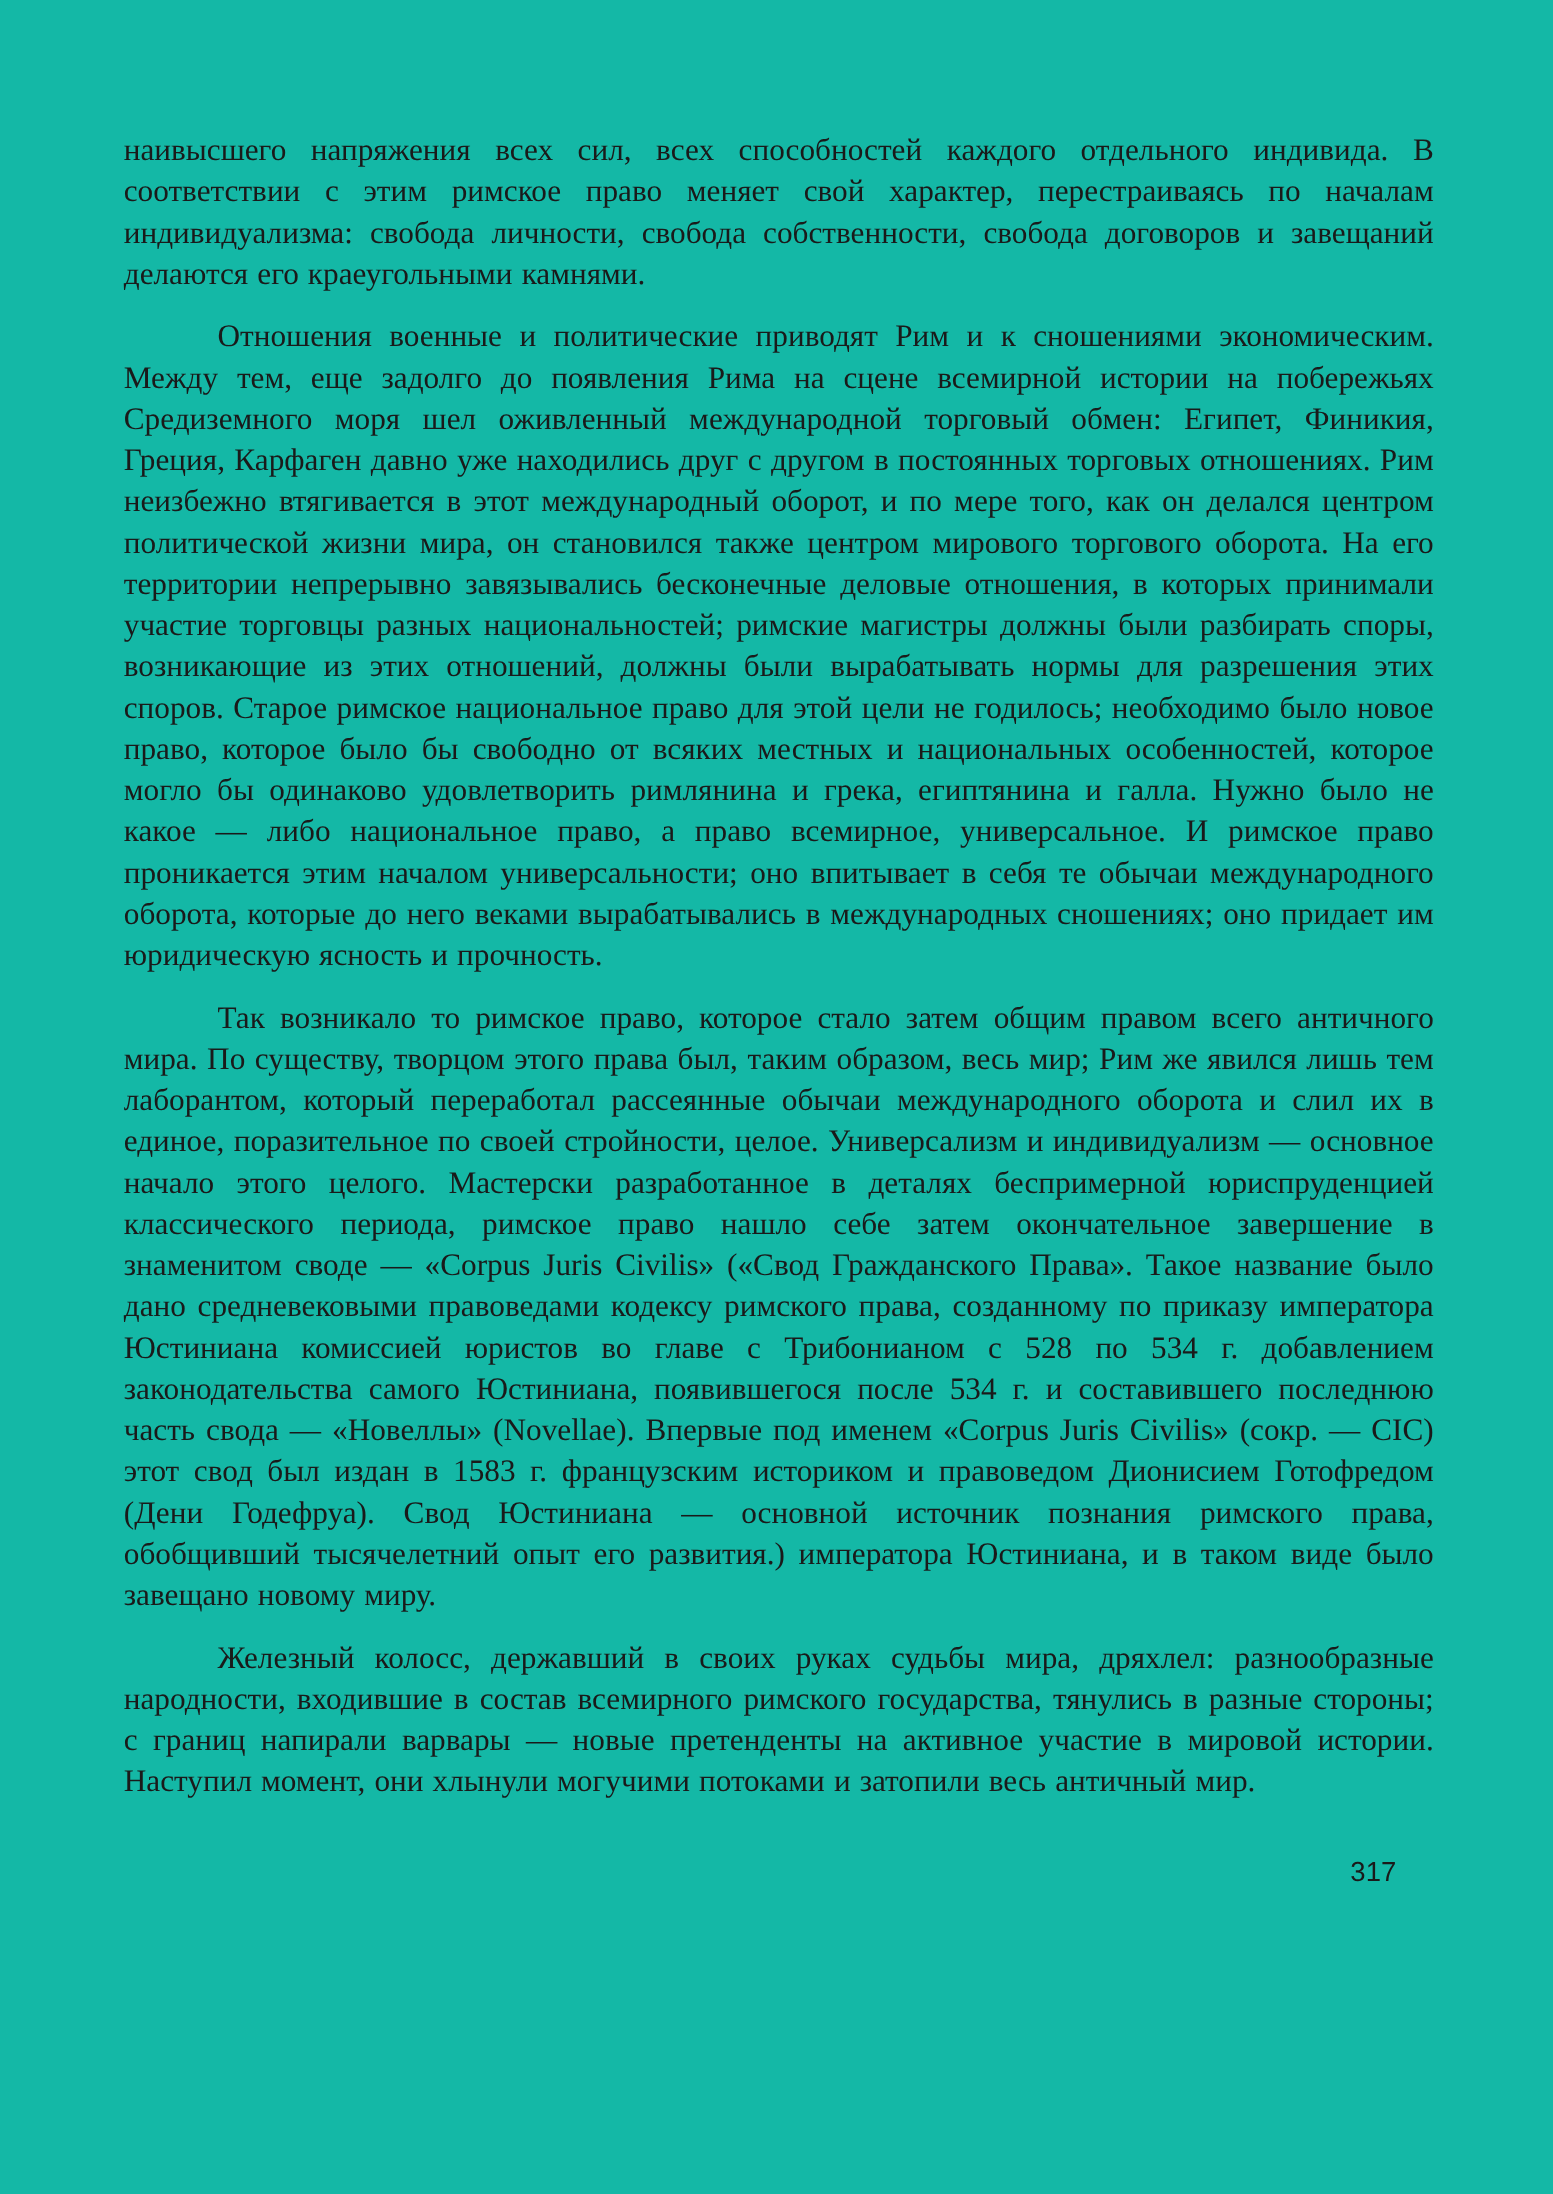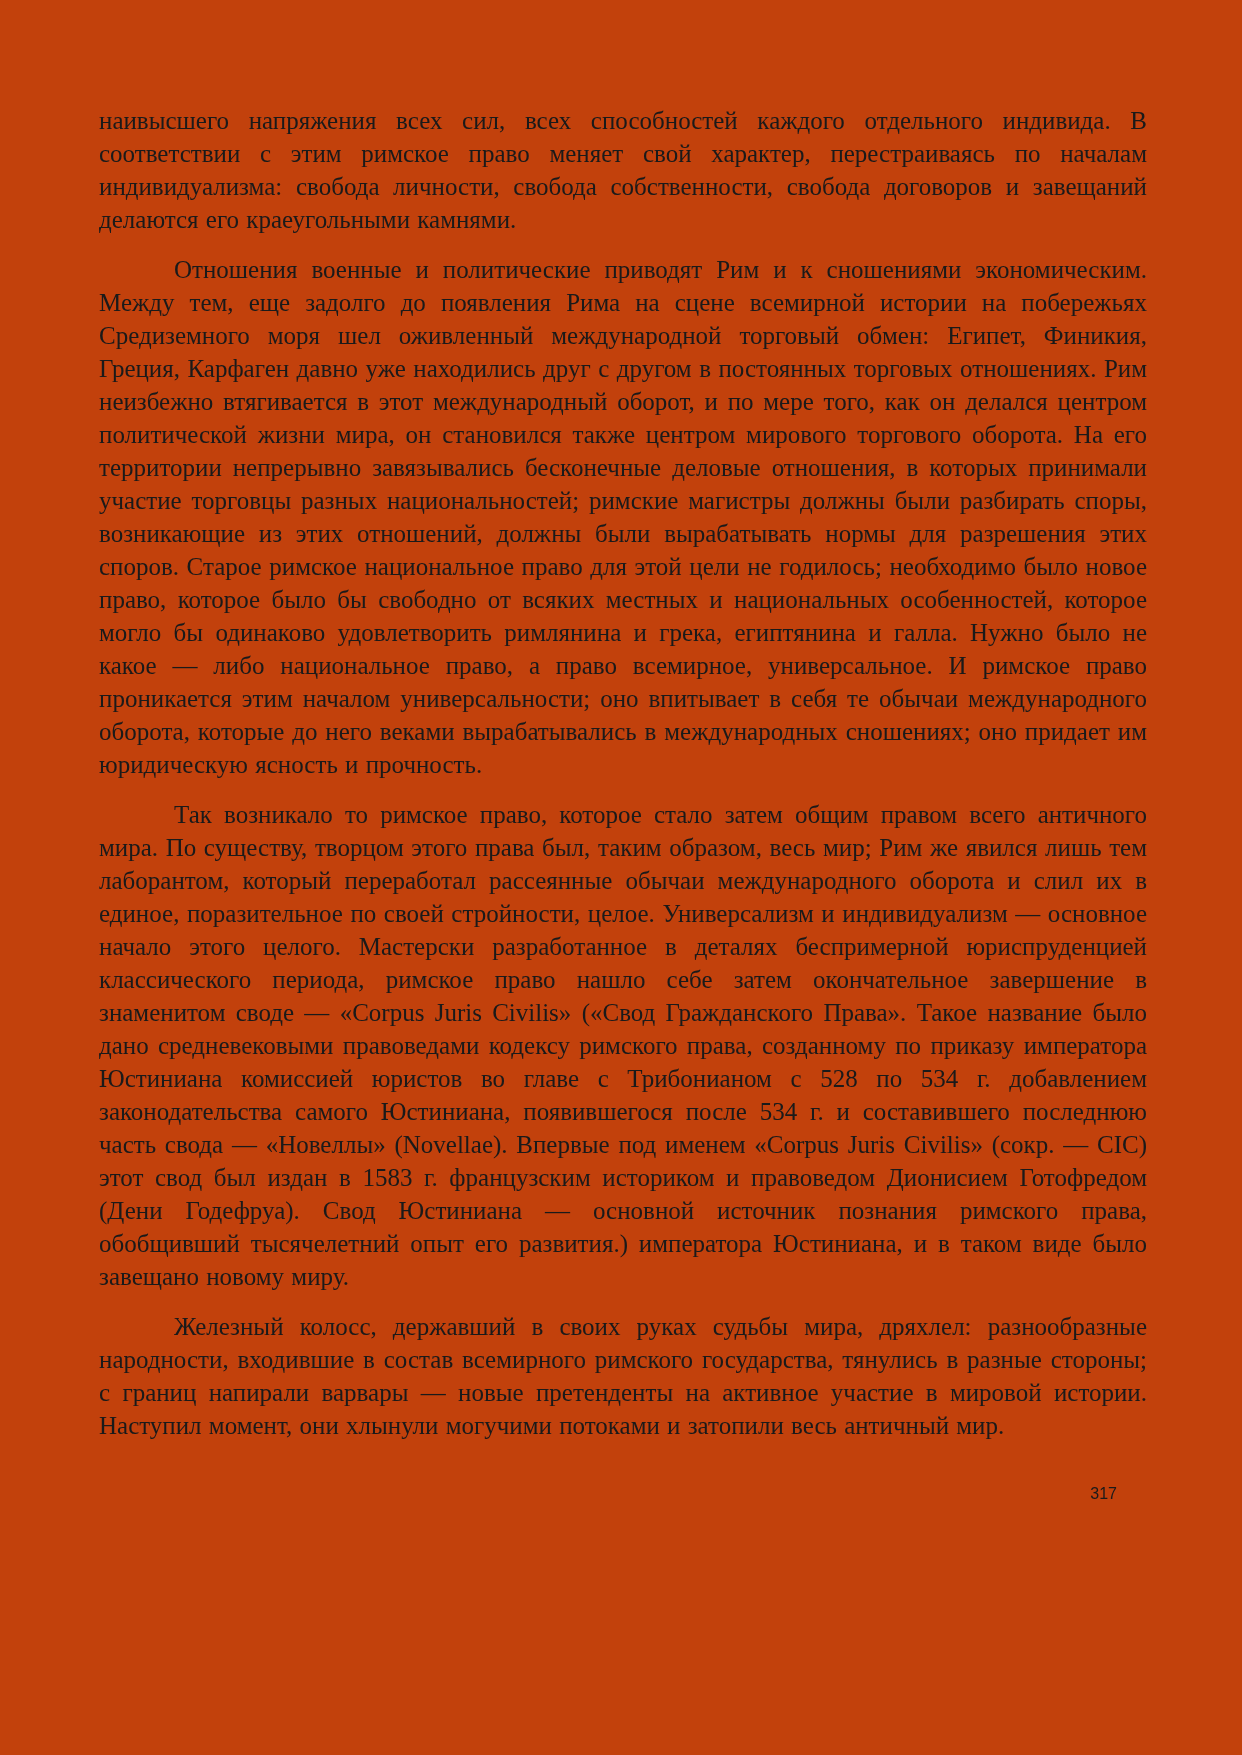--- a/index.html
+++ b/index.html
@@ -12,41 +12,41 @@
     height: 1755px;
     position: relative;
     font-family: "Liberation Serif", "DejaVu Serif", serif;
     color: #1a1a1a;
   }
   .page {
     position: absolute;
     top: 0; left: 0;
     width: 1242px;
     height: 1755px;
-    background: #c2410c;
+    background: #14b8a6;
     box-sizing: border-box;
     padding: 104px 95px 0 99px;
   }
   .page p {
     margin: 0 0 17px 0;
     font-size: 25px;
     line-height: 33px;
     text-align: justify;
     text-indent: 75px;
     word-spacing: 1px;
   }
   .page p.no-indent {
     text-indent: 0;
   }
   .page-number {
     position: absolute;
     top: 1485px;
     right: 125px;
     font-family: "Liberation Sans", "DejaVu Sans", sans-serif;
-    font-size: 16px;
+    font-size: 22px;
     color: #1a1a1a;
   }
 </style>
 </head>
 <body>
 
 <div class="page">
   <p class="no-indent">наивысшего напряжения всех сил, всех способностей каждого отдельного индивида. В соответствии с этим римское право меняет свой характер, перестраиваясь по началам индивидуализма: свобода личности, свобода собственности, свобода договоров и завещаний делаются его краеугольными камнями.</p>
   <p>Отношения военные и политические приводят Рим и к сношениями экономическим. Между тем, еще задолго до появления Рима на сцене всемирной истории на побережьях Средиземного моря шел оживленный международной торговый обмен: Египет, Финикия, Греция, Карфаген давно уже находились друг с другом в постоянных торговых отношениях. Рим неизбежно втягивается в этот международный оборот, и по мере того, как он делался центром политической жизни мира, он становился также центром мирового торгового оборота. На его территории непрерывно завязывались бесконечные деловые отношения, в которых принимали участие торговцы разных национальностей; римские магистры должны были разбирать споры, возникающие из этих отношений, должны были вырабатывать нормы для разрешения этих споров. Старое римское национальное право для этой цели не годилось; необходимо было новое право, которое было бы свободно от всяких местных и национальных особенностей, которое могло бы одинаково удовлетворить римлянина и грека, египтянина и галла. Нужно было не какое — либо национальное право, а право всемирное, универсальное. И римское право проникается этим началом универсальности; оно впитывает в себя те обычаи международного оборота, которые до него веками вырабатывались в международных сношениях; оно придает им юридическую ясность и прочность.</p>
   <p>Так возникало то римское право, которое стало затем общим правом всего античного мира. По существу, творцом этого права был, таким образом, весь мир; Рим же явился лишь тем лаборантом, который переработал рассеянные обычаи международного оборота и слил их в единое, поразительное по своей стройности, целое. Универсализм и индивидуализм — основное начало этого целого. Мастерски разработанное в деталях беспримерной юриспруденцией классического периода, римское право нашло себе затем окончательное завершение в знаменитом своде — «Corpus Juris Civilis» («Свод Гражданского Права». Такое название было дано средневековыми правоведами кодексу римского права, созданному по приказу императора Юстиниана комиссией юристов во главе с Трибонианом с 528 по 534 г. добавлением законодательства самого Юстиниана, появившегося после 534 г. и составившего последнюю часть свода — «Новеллы» (Novellae). Впервые под именем «Corpus Juris Civilis» (сокр. — CIC) этот свод был издан в 1583 г. французским историком и правоведом Дионисием Готофредом (Дени Годефруа). Свод Юстиниана — основной источник познания римского права, обобщивший тысячелетний опыт его развития.) императора Юстиниана, и в таком виде было завещано новому миру.</p>

